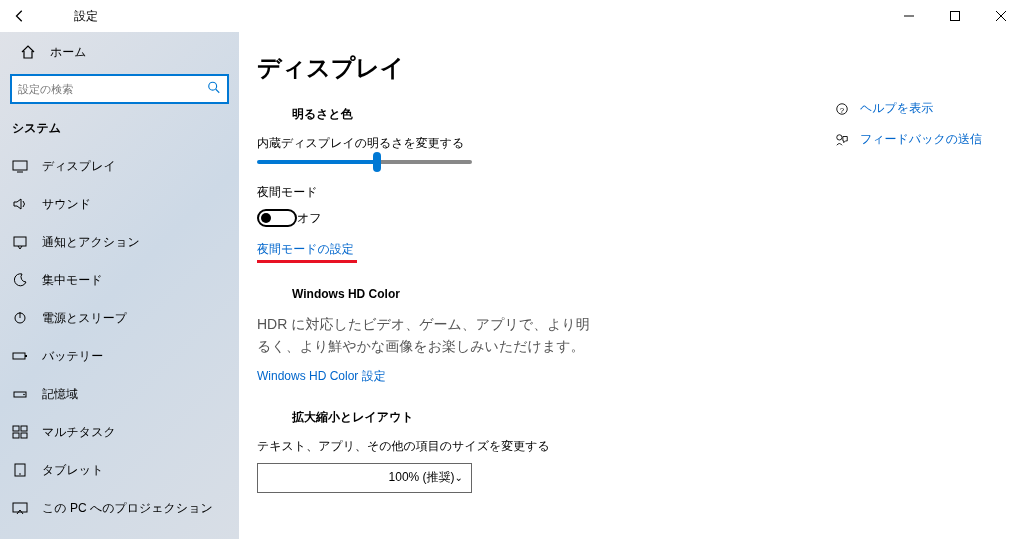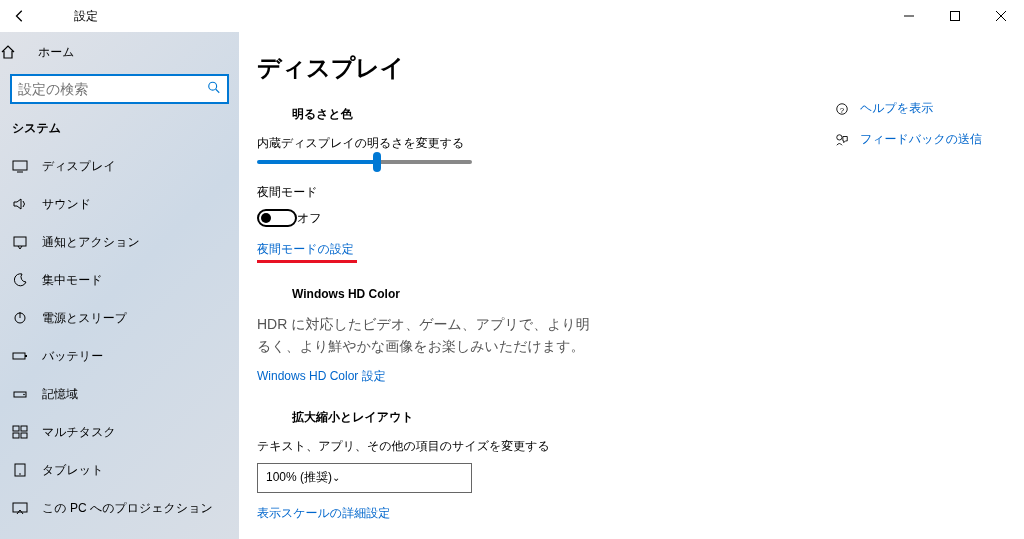--- a/index.html
+++ b/index.html
@@ -7,45 +7,45 @@
 
   
   .titlebar { display: flex; align-items: center; height: 32px; padding-left: 10px; position: relative; }
   .titlebar .back { width: 20px; height: 20px; display: flex; align-items: center; justify-content: center; cursor: pointer; }
   .titlebar .title { margin-left: 0; font-size: 12px; padding-left: 44px; }
   .win-controls { position: absolute; right: 0; top: 0; display: flex; }
   .win-controls .btn { width: 46px; height: 32px; display: flex; align-items: center; justify-content: center; cursor: pointer; }
 
   .container { display: flex; height: calc(100% - 32px); }
   .sidebar { width: 239px; background: linear-gradient(135deg, #dfe2e8 0%, #cdd9e6 50%, #d8dee6 100%); padding-top: 2px; flex-shrink: 0; overflow: hidden; }
-  .sidebar .home-row { display: flex; align-items: center; height: 36px; padding-left: 0; gap: 22px; cursor: pointer; }
+  .sidebar .home-row { display: flex; align-items: center; height: 36px; padding-left: 20px; gap: 14px; cursor: pointer; }
   .sidebar .home-row .icon { width: 16px; display:flex; justify-content:center; }
   .sidebar .search { margin: 4px 10px 10px 10px; }
-  .sidebar .search input { width: 100%; height: 30px; border: 2px solid #0078d4; background: #fff; padding: 0 26px 0 6px; font-size: 14px; outline: none; }
+  .sidebar .search input { width: 100%; height: 30px; border: 2px solid #0078d4; background: #fff; padding: 0 26px 0 6px; font-size: 11px; outline: none; }
   .sidebar .search { position: relative; }
   .sidebar .search .search-icon { position: absolute; right: 8px; top: 50%; transform: translateY(-50%); color: #0078d4; pointer-events: none; }
   .sidebar .group-title { font-weight: 600; font-size: 12px; padding: 6px 12px 10px 12px; }
   .sidebar .nav-item { display: flex; align-items: center; height: 38px; padding-left: 12px; gap: 14px; cursor: pointer; font-size: 12px; }
   .sidebar .nav-item .icon { width: 16px; display:flex; justify-content:center; }
 
   .main { flex: 1; padding: 20px 28px 0 18px; overflow: auto; position: relative; }
   .main h1 { font-size: 24px; font-weight: 600; margin-bottom: 22px; }
   .section-title { font-size: 12px; font-weight: 600; margin-bottom: 12px; margin-top: 24px; padding-left: 35px; }
   .section-title.first { margin-top: 0; }
   .label-text { font-size: 12px; margin-bottom: 8px; }
   .slider { width: 215px; height: 4px; background: linear-gradient(to right, #0078d4 0%, #0078d4 56%, #888 56%, #888 100%); border-radius: 2px; position: relative; margin-bottom: 20px; cursor: pointer; }
   .slider .thumb { position: absolute; left: 56%; top: 50%; transform: translate(-50%, -50%); width: 8px; height: 20px; background: #0078d4; border-radius: 4px; }
   .toggle-row { display: flex; align-items: center; gap: 0; margin-bottom: 14px; }
   .toggle { width: 40px; height: 18px; border: 2px solid #000; border-radius: 10px; position: relative; cursor: pointer; }
   .toggle .knob { position: absolute; left: 2px; top: 2px; width: 10px; height: 10px; background: #000; border-radius: 50%; }
   .link { color: #0066cc; font-size: 12px; cursor: pointer; display: inline-block; }
   .underline { height: 3px; background: #e81123; width: 100px; margin-top: 2px; margin-bottom: 10px; }
   .description { font-size: 14px; color: #555; max-width: 340px; line-height: 1.6; margin-bottom: 10px; }
 
-  .dropdown { width: 215px; height: 30px; border: 1px solid #666; display: flex; align-items: center; justify-content: flex-start; padding: 0 8px; font-size: 12px; cursor: pointer; margin-bottom: 12px; }
+  .dropdown { width: 215px; height: 30px; border: 1px solid #666; display: flex; align-items: center; justify-content: flex-end; padding: 0 8px; font-size: 12px; cursor: pointer; margin-bottom: 12px; }
   .dropdown .chev { font-size: 10px; }
 
   .aside { position: absolute; right: 20px; top: 68px; width: 170px; font-size: 12px; }
   .aside .aside-link { display: flex; align-items: center; gap: 10px; color: #0066cc; cursor: pointer; margin-bottom: 14px; }
   .aside .aside-link .ic { color: #000; width: 16px; display:flex; justify-content:center; }
 </style>
 </head>
 <body>
 
 <div class="titlebar">
@@ -220,21 +220,20 @@
     <div class="section-title">Windows HD Color</div>
     <div class="description">HDR に対応したビデオ、ゲーム、アプリで、より明るく、より鮮やかな画像をお楽しみいただけます。</div>
     <span class="link">Windows HD Color 設定</span>
 
     <div class="section-title">拡大縮小とレイアウト</div>
     <div class="label-text">テキスト、アプリ、その他の項目のサイズを変更する</div>
     <div class="dropdown">
       <span>100% (推奨)</span>
       <span class="chev">⌄</span>
     </div>
-    <span class="link">表示スケールの詳細設定</span>
 
     
     
 
     <div class="aside">
       <div class="aside-link">
         <span class="ic">
             <svg width="14" height="14" viewBox="0 0 16 16">
               <circle cx="8" cy="8" r="6" stroke="#000" fill="none"></circle>
               <text x="8" y="12" text-anchor="middle" font-size="9" fill="#000">?</text>

